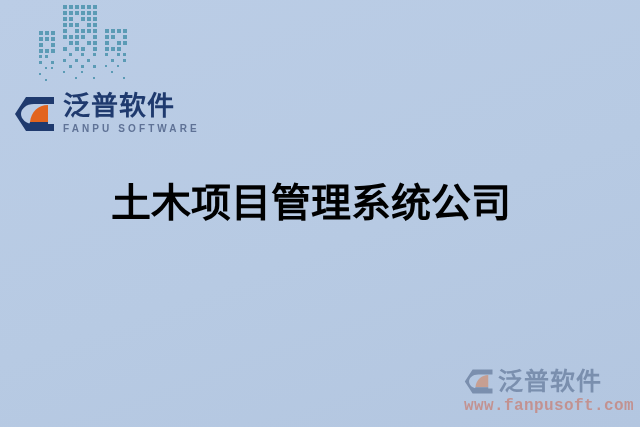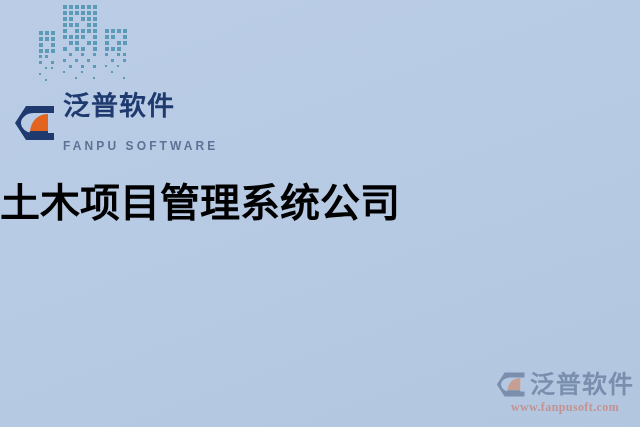--- a/index.html
+++ b/index.html
@@ -53,35 +53,35 @@
     line-height: 1;
   }
   .brand-cn {
     font-size: 27px;
     font-weight: bold;
     color: #1f3a6e;
     letter-spacing: 1px;
     white-space: nowrap;
   }
   .brand-en {
-    margin-top: 20px;
-    font-size: 12px;
+    margin-top: 4px;
+    font-size: 10px;
     font-weight: bold;
     color: #5f7296;
     letter-spacing: 3.1px;
     white-space: nowrap;
   }
 
   
   .headline {
     position: absolute;
     left: 0;
     top: 178px;
     width: 511px;
-    text-align: left;
+    text-align: right;
     color: #000000;
     font-size: 40px;
     font-weight: bold;
     line-height: 51px;
     letter-spacing: 0px;
   }
   .headline-line { display: block; white-space: nowrap; }
 
   
   .watermark {
@@ -105,22 +105,22 @@
   .wm-cn {
     font-size: 25px;
     font-weight: bold;
     color: #253c63;
     letter-spacing: 1px;
     line-height: 1;
     white-space: nowrap;
   }
   .wm-url {
     margin-top: 2px;
-    font-family: Liberation Serif, serif;
-    font-size: 12px;
+    font-family: Liberation Mono, monospace;
+    font-size: 16px;
     font-weight: bold;
     color: #d8451c;
     letter-spacing: 0.4px;
     white-space: nowrap;
     text-align: center;
   }
 </style>
 </head>
 <body>
 

